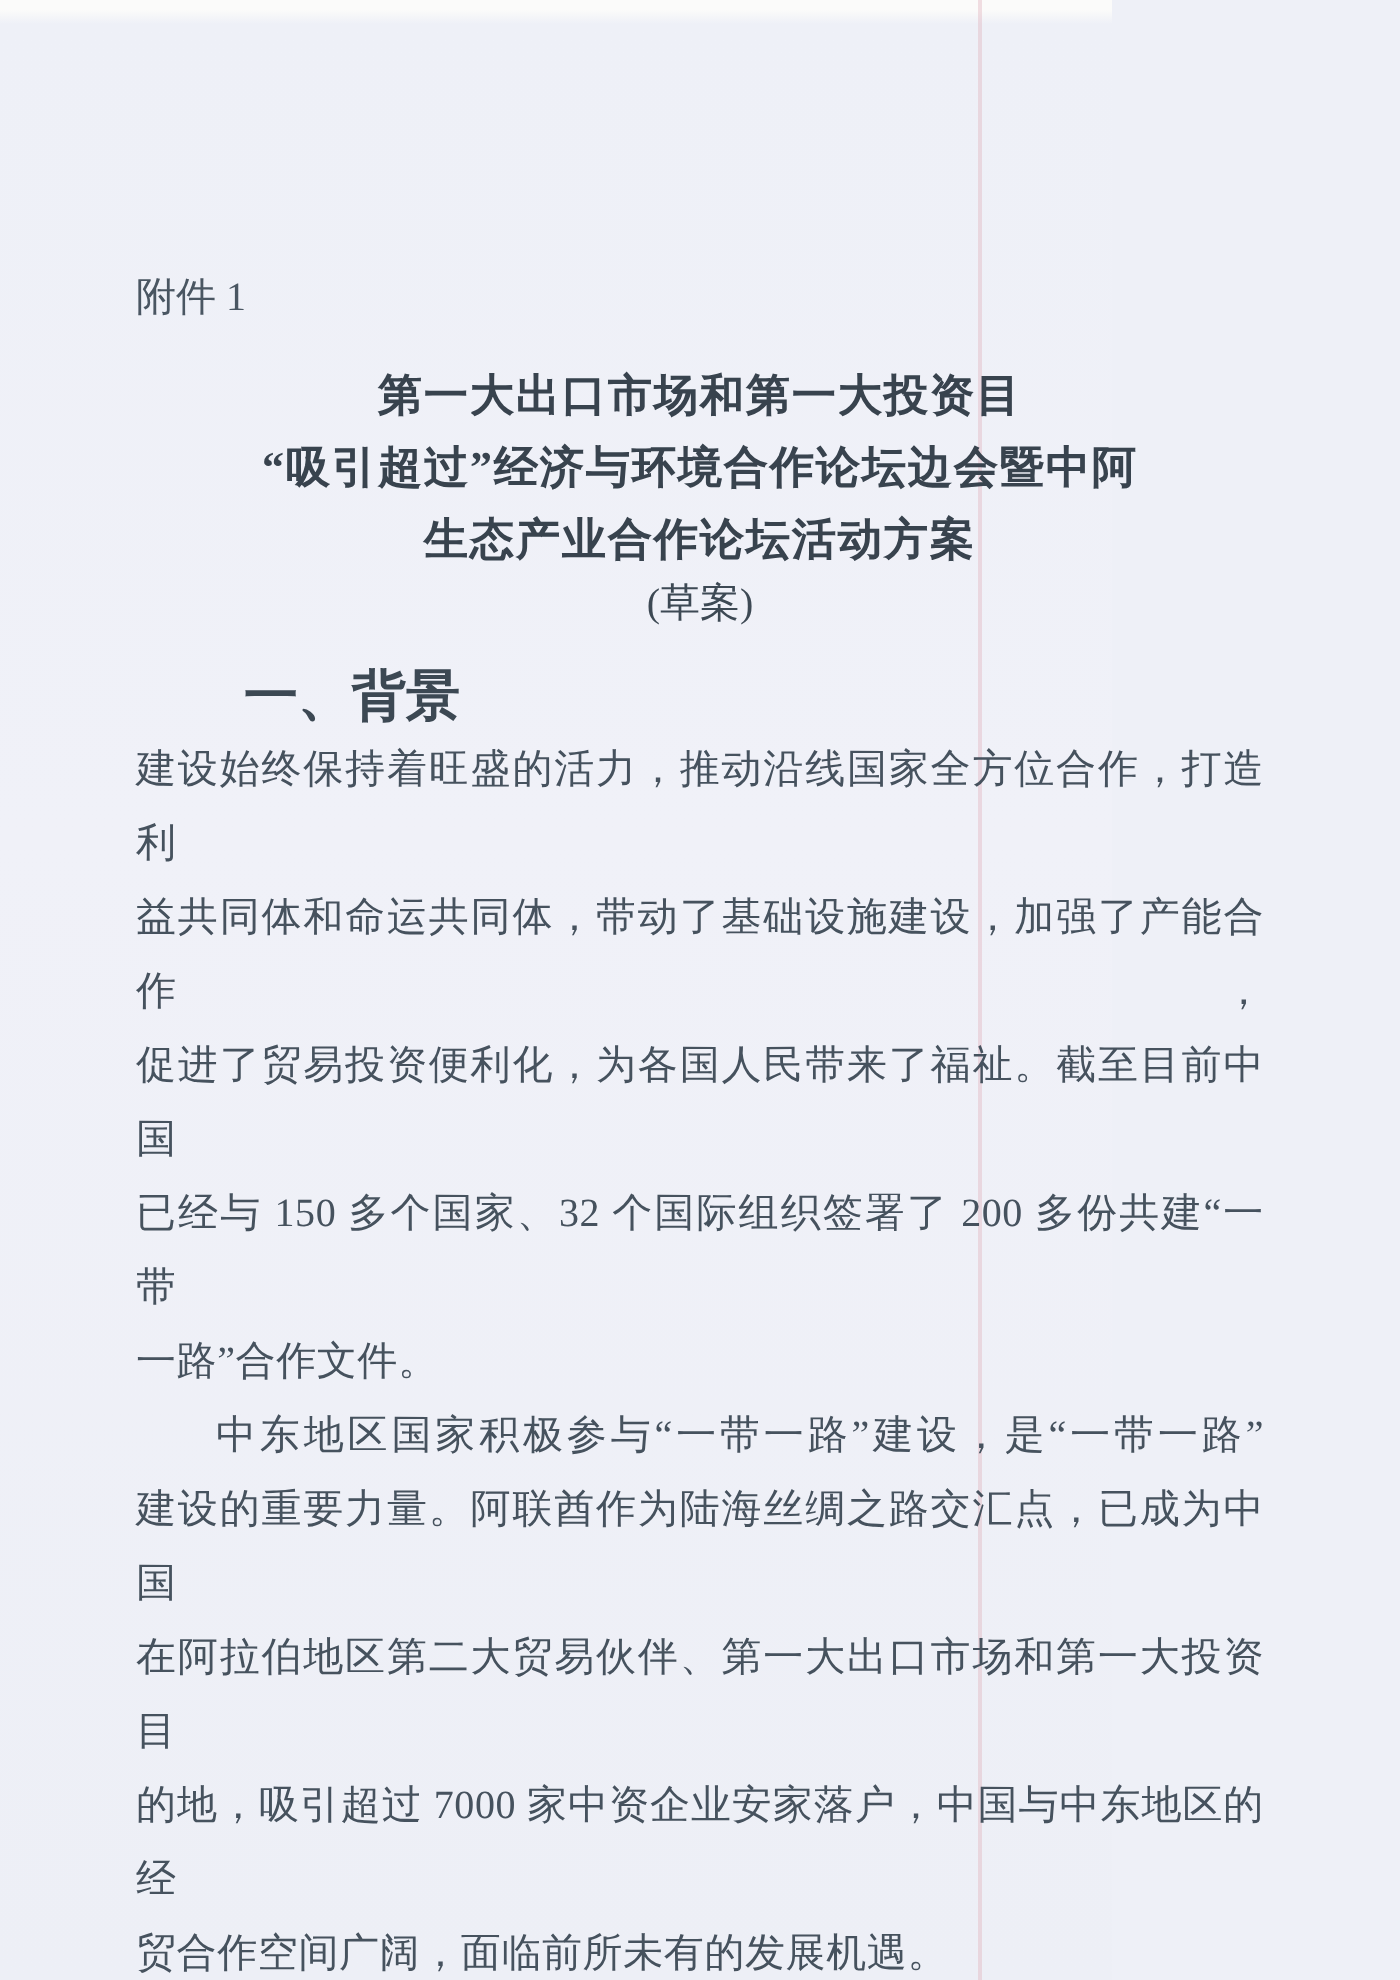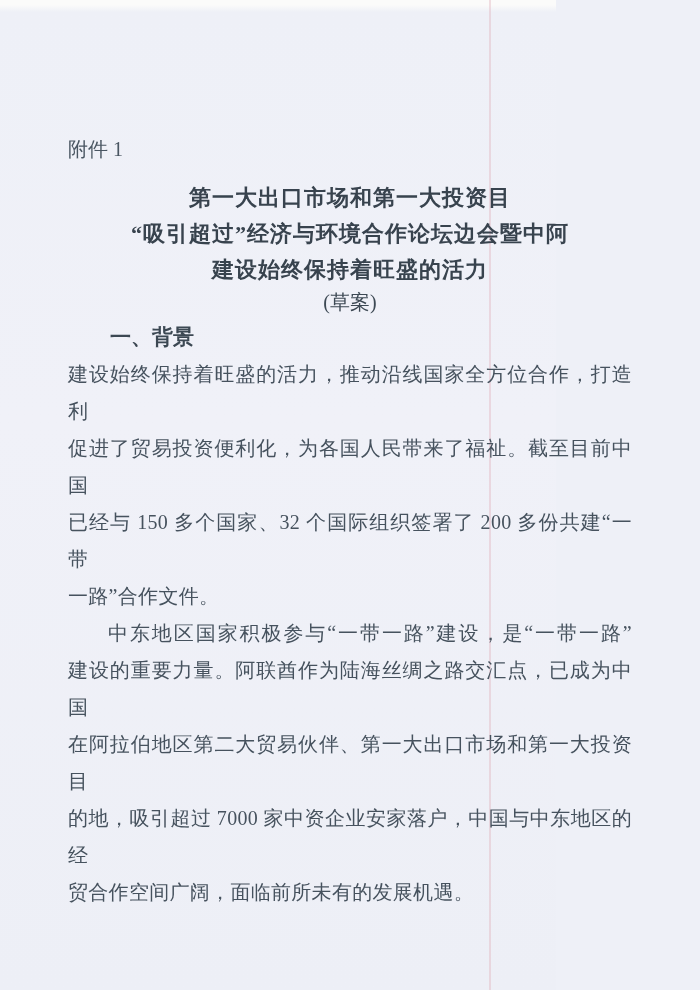--- a/index.html
+++ b/index.html
@@ -54,22 +54,22 @@
     letter-spacing: 1px;
     color: #38434e;
   }
   .subtitle {
     font-size: 20px;
     line-height: 28px;
     text-align: center;
     color: #3d4954;
   }
   .heading {
-    margin: 6px 0 0 0;
-    font-size: 21px;
+    margin: 17px 0 0 0;
+    font-size: 27px;
     font-weight: bold;
     line-height: 31px;
     text-indent: 2em;
     color: #3c4853;
   }
   .paragraphs {
     margin-top: 3px;
   }
   .para-line {
     font-size: 20px;
@@ -93,31 +93,32 @@
 <div class="scan-page">
   <div class="scan-streak"></div>
 
   <div class="content">
 
     <div class="attachment">附件 1</div>
 
     <h1 class="title">
       <div class="title-line">第一大出口市场和第一大投资目</div>
       <div class="title-line">“吸引超过”经济与环境合作论坛边会暨中阿</div>
-      <div class="title-line">建设始终保持着旺盛的活力</div>
+      <div class="title-line">生态产业合作论坛活动方案</div>
     </h1>
 
     <div class="subtitle">(草案)</div>
 
     <h2 class="heading">一、背景</h2>
 
     <div class="paragraphs">
 
       <div class="paragraph">
         <div class="para-line">建设始终保持着旺盛的活力，推动沿线国家全方位合作，打造利</div>
+        <div class="para-line">益共同体和命运共同体，带动了基础设施建设，加强了产能合作，</div>
         <div class="para-line">促进了贸易投资便利化，为各国人民带来了福祉。截至目前中国</div>
         <div class="para-line">已经与 150 多个国家、32 个国际组织签署了 200 多份共建“一带</div>
         <div class="para-line last">一路”合作文件。</div>
       </div>
 
       <div class="paragraph">
         <div class="para-line first">中东地区国家积极参与“一带一路”建设，是“一带一路”</div>
         <div class="para-line">建设的重要力量。阿联酋作为陆海丝绸之路交汇点，已成为中国</div>
         <div class="para-line">在阿拉伯地区第二大贸易伙伴、第一大出口市场和第一大投资目</div>
         <div class="para-line">的地，吸引超过 7000 家中资企业安家落户，中国与中东地区的经</div>

